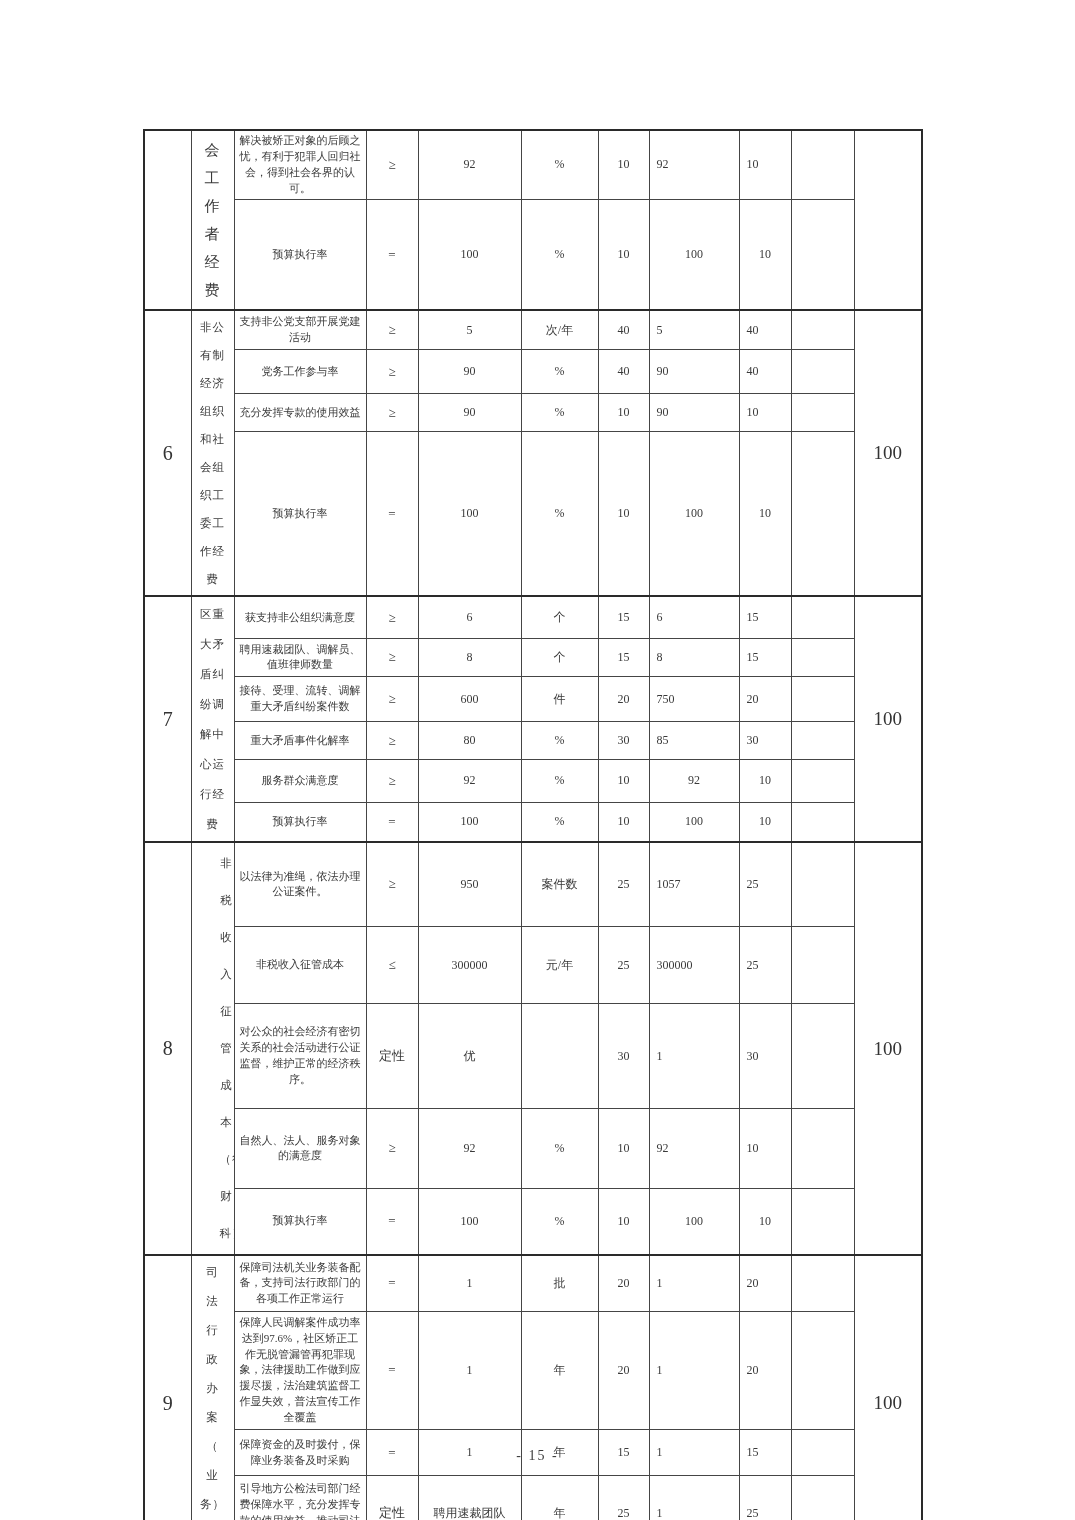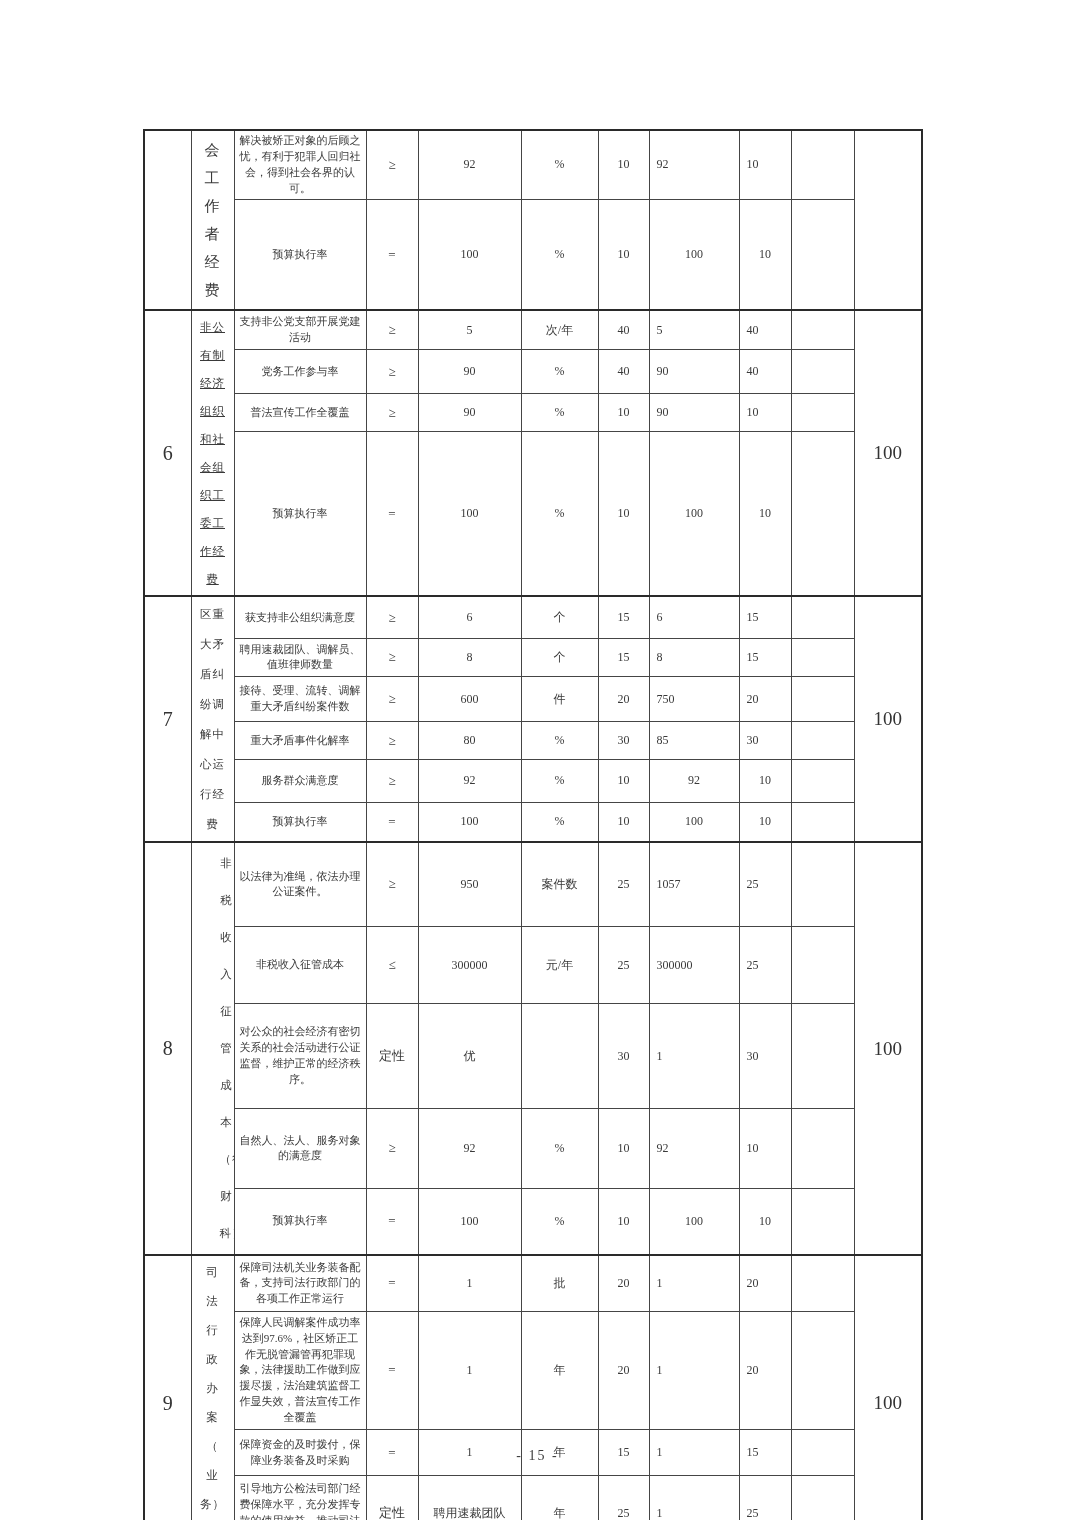--- a/index.html
+++ b/index.html
@@ -13,21 +13,21 @@
     border:2px solid #2a2a2a;border-bottom-width:1px;
   }
   td{
     border:1px solid #454545;vertical-align:middle;text-align:center;
     font-size:12px;padding:1px 2px;overflow:hidden;word-break:break-all;
   }
   tr.sec-top td{border-top:2px solid #2a2a2a;}
   .c-no{font-size:20px;color:#333;}
   .c-cat{white-space:pre-line;padding:2px 0;font-size:11.5px;letter-spacing:1px;}
   .cat-a{font-size:15px;line-height:28px;}
-  .cat-6{line-height:28px;text-decoration:underline;}
+  .cat-6{line-height:28px;}
   .cat-7{line-height:30px;margin-left:28px;}
   .cat-8{line-height:37px;padding-left:28px;}
   .cat-9{line-height:29px;}
   .c-ind{line-height:1.45;padding:2px 5px;font-size:11px;}
   .c-op{font-size:13px;}
   .c-total{font-size:19px;color:#333;}
   .num-l{text-align:left;padding-left:7px;}
   .page-no{position:absolute;left:0;top:1408px;width:1075px;text-align:center;
     font-size:14px;letter-spacing:2px;color:#3a3a3a;margin-top:40px;}
 </style>
@@ -106,21 +106,21 @@
   <td class="c-ind">党务工作参与率</td>
   <td class="c-op">≥</td>
   <td>90</td>
   <td>%</td>
   <td>40</td>
   <td class="num-l">90</td>
   <td class="num-l">40</td>
   <td></td>
 </tr>
 <tr style="height:37px">
-  <td class="c-ind">普法宣传工作全覆盖</td>
+  <td class="c-ind">充分发挥专款的使用效益</td>
   <td class="c-op">≥</td>
   <td>90</td>
   <td>%</td>
   <td>10</td>
   <td class="num-l">90</td>
   <td class="num-l">10</td>
   <td></td>
 </tr>
 <tr style="height:162px">
   <td class="c-ind">预算执行率</td>

